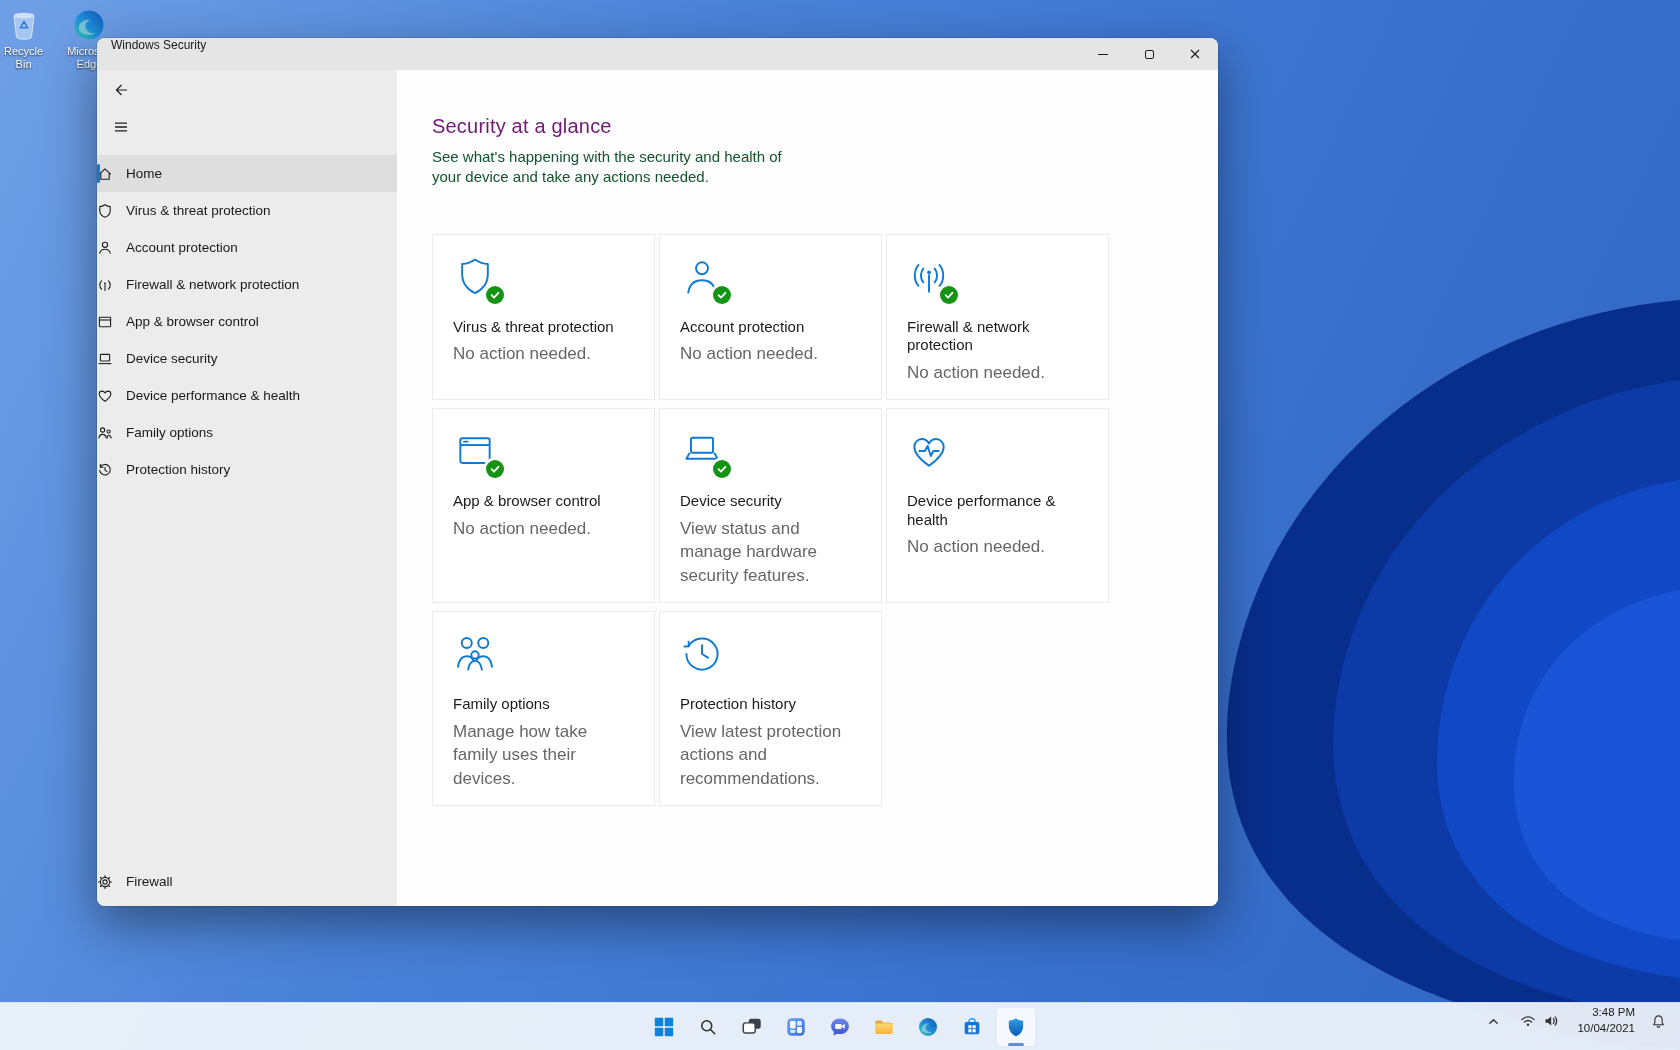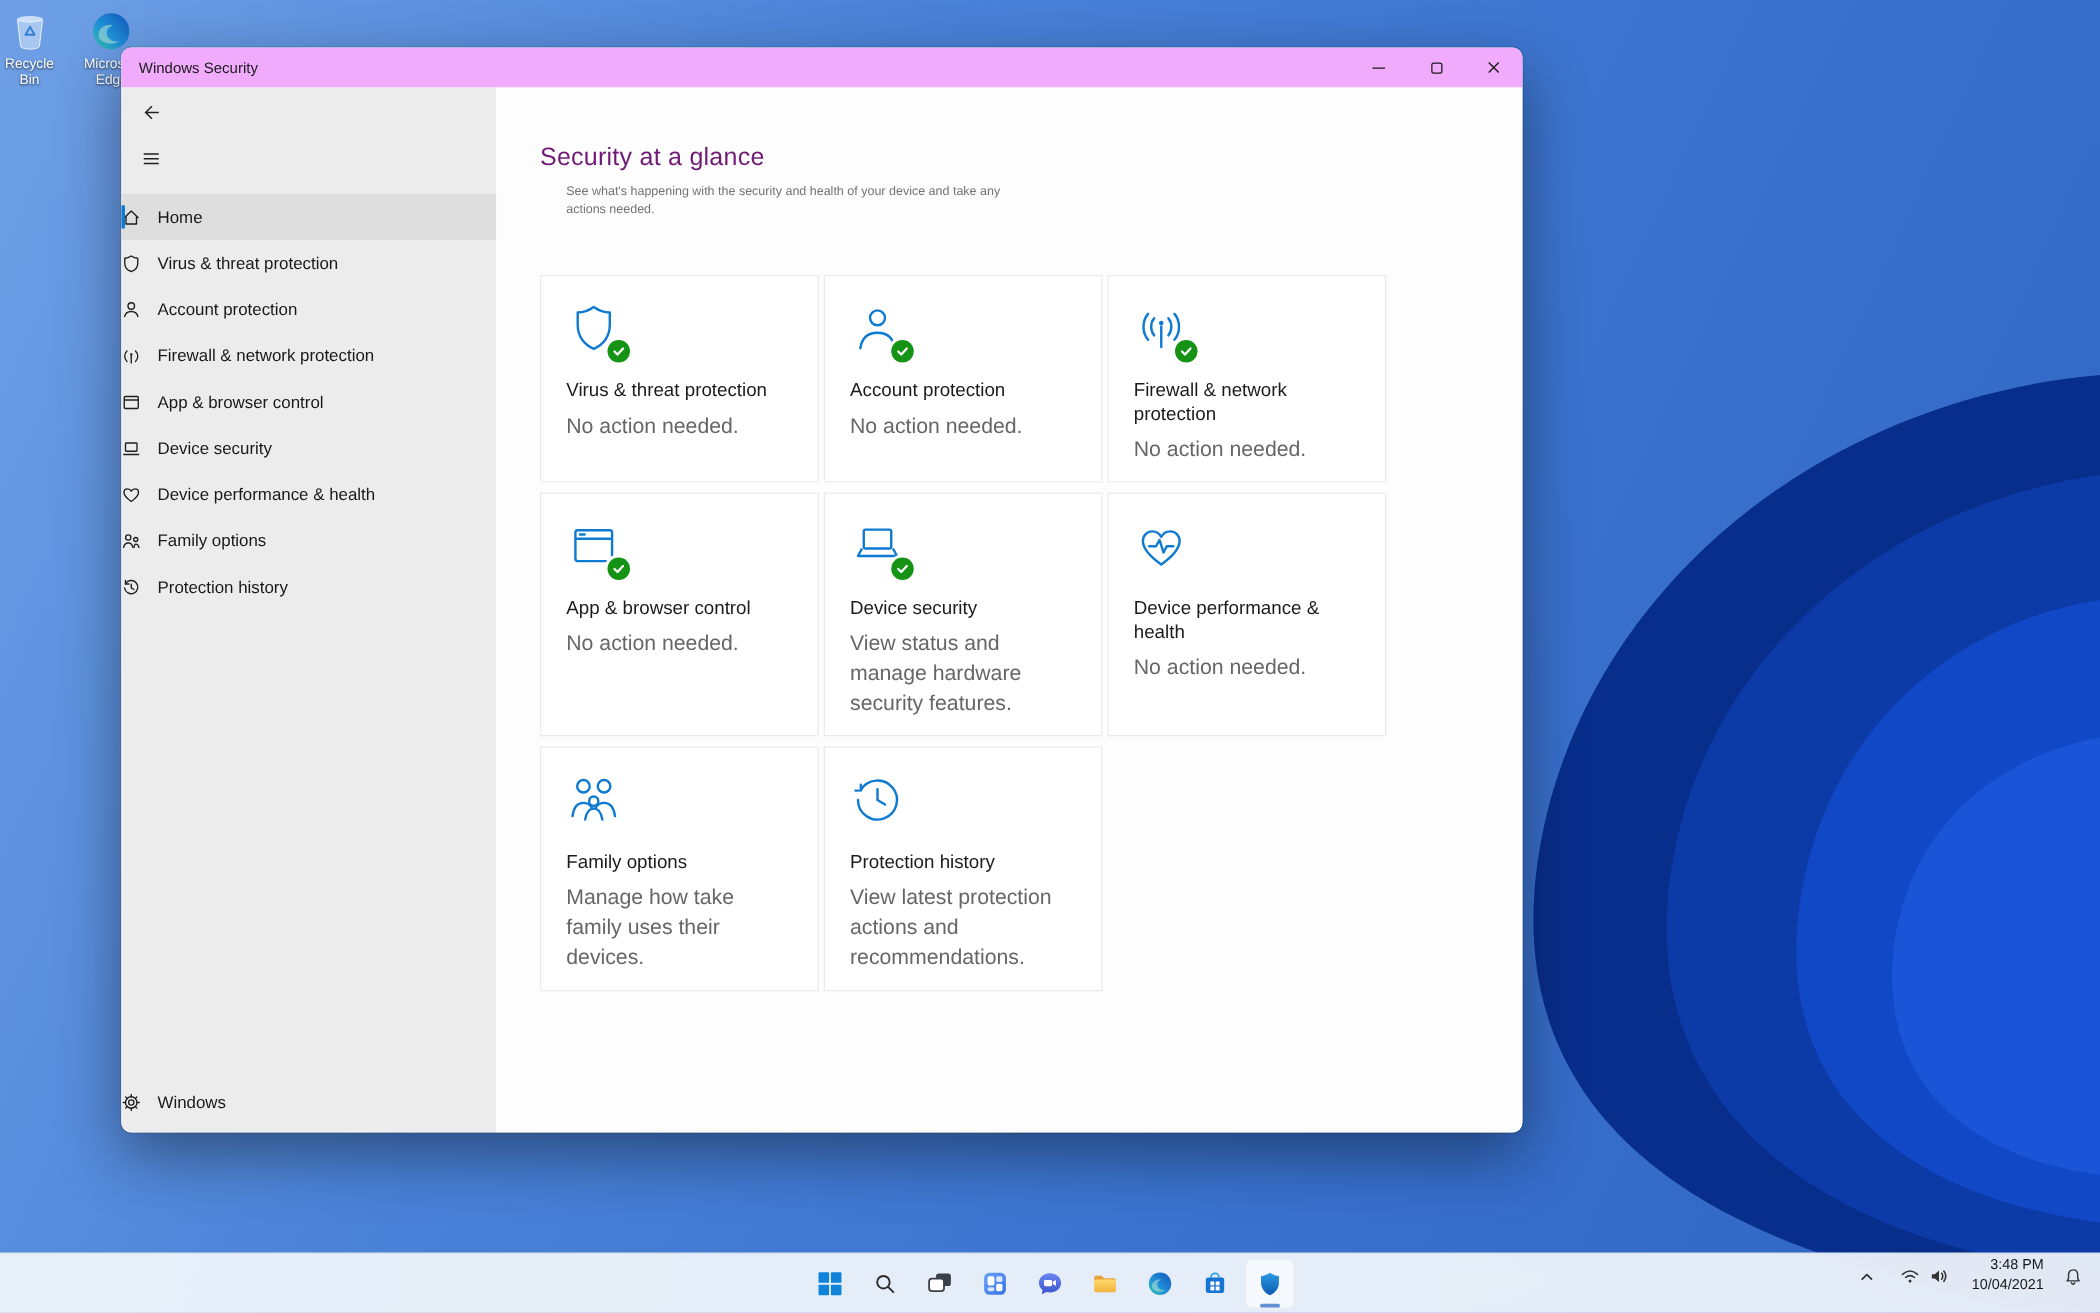--- a/index.html
+++ b/index.html
@@ -15,22 +15,22 @@
   
   .desk-icons { position:absolute; left:4px; top:8px; width:76px; display:flex; flex-direction:row; gap:24px; }
   .desk-icon { display:flex; flex-direction:column; align-items:center; gap:3px; cursor:default; }
   .desk-label { font-size:11px; color:#fff; text-align:center; line-height:1.2;
     text-shadow:0 1px 2px rgba(0,0,0,.75); max-width:70px; }
 
   
   .window { position:absolute; left:97px; top:38px; width:1121px; height:868px;
     background:#fff; border-radius:8px; overflow:hidden;
     box-shadow:0 18px 50px rgba(0,0,0,.42), 0 0 0 1px rgba(0,0,0,.10); }
-  .titlebar { position:absolute; left:0; top:0; right:0; height:32px; background:#f0abfc;
-    display:flex; align-items:center; }
+  .titlebar { position:absolute; left:0; top:0; right:0; height:32px; background:#e5e5e5;
+    display:flex; align-items:flex-start; }
   .tb-title { font-size:12px; color:#1a1a1a; padding-left:14px; }
   .win-controls { margin-left:auto; display:flex; height:100%; }
   .win-btn { width:46px; height:100%; display:flex; align-items:center; justify-content:center; }
   .glyph-min { width:10px; height:1px; background:#1a1a1a; display:block; }
   .glyph-max { width:9px; height:9px; border:1.1px solid #1a1a1a; border-radius:2px; display:block; }
 
   
   .sidebar { position:absolute; left:0; top:32px; bottom:0; width:300px; background:var(--sidebar_bg,#ececec); }
   .icon-btn { width:32px; height:28px; display:flex; align-items:center; justify-content:center; margin-left:8px; border-radius:4px; }
   .back-btn { margin-top:6px; }
@@ -40,21 +40,21 @@
     font-size:13.5px; color:#191919; cursor:default; }
   .nav-item .nav-ic { width:16px; height:16px; display:flex; color:#1f1f1f; }
   .nav-item.active { background:rgba(0,0,0,.06); }
   .nav-item.active::before { content:""; position:absolute; left:0; top:9px; bottom:9px; width:3px;
     border-radius:2px; background:var(--accent,#0f7ad2); }
   .nav-settings { position:absolute; bottom:6px; left:0; right:0; }
 
   
   .content { position:absolute; left:300px; top:32px; right:0; bottom:0; background:#fdfdfd; padding:45px 0 0 35px; }
   .page-title { font-size:20px; font-weight:400; color:#701a75; letter-spacing:.2px; }
-  .page-subtitle { margin-top:9px; font-size:10px; line-height:1.35; color:#737373; max-width:368px;margin-left:21px; }
+  .page-subtitle { margin-top:9px; font-size:15px; line-height:1.35; color:#14532d; max-width:368px; }
   .cards { margin-top:46px; display:grid; grid-template-columns:repeat(3,223px); gap:8px 4px; }
   .card { background:#fff; border:1px solid #ebebeb; min-height:155px; padding:20px 20px 14px; position:relative; }
   .card-ic { position:relative; width:48px; height:48px; color:var(--accent,#0f7ad2); }
   .card-ic svg { display:block; }
   .badge { position:absolute; right:-3px; bottom:-1px; width:18px; height:18px; border-radius:50%;
     background:var(--success_green,#159315); box-shadow:0 0 0 2.5px #fff;
     display:flex; align-items:center; justify-content:center; }
   .card-title { margin-top:15px; font-size:15px; color:#1b1b1b; line-height:1.25; }
   .card-desc { margin-top:6px; font-size:17px; color:#666; line-height:1.4; }
 
@@ -230,21 +230,21 @@
 
       <div class="nav-settings">
         <div class="nav-item">
           <span class="nav-ic">
             <svg viewBox="0 0 16 16" width="16" height="16" fill="none" stroke="currentColor" stroke-width="1.1" stroke-linecap="round">
               <circle cx="8" cy="8" r="2.1"></circle>
                 <circle cx="8" cy="8" r="4.6"></circle>
               <path d="M8 1.6 V3.4 M8 12.6 V14.4 M1.6 8 H3.4 M12.6 8 H14.4 M3.5 3.5 L4.8 4.8 M11.2 11.2 L12.5 12.5 M12.5 3.5 L11.2 4.8 M4.8 11.2 L3.5 12.5"></path>
               </svg>
           </span>
-          <span class="nav-label">Windows</span>
+          <span class="nav-label">Firewall</span>
         </div>
       </div>
     </div>
 
     <div class="content">
       <h1 class="page-title">Security at a glance</h1>
       <p class="page-subtitle">See what's happening with the security and health of your device and take any actions needed.</p>
 
       <div class="cards">
 

